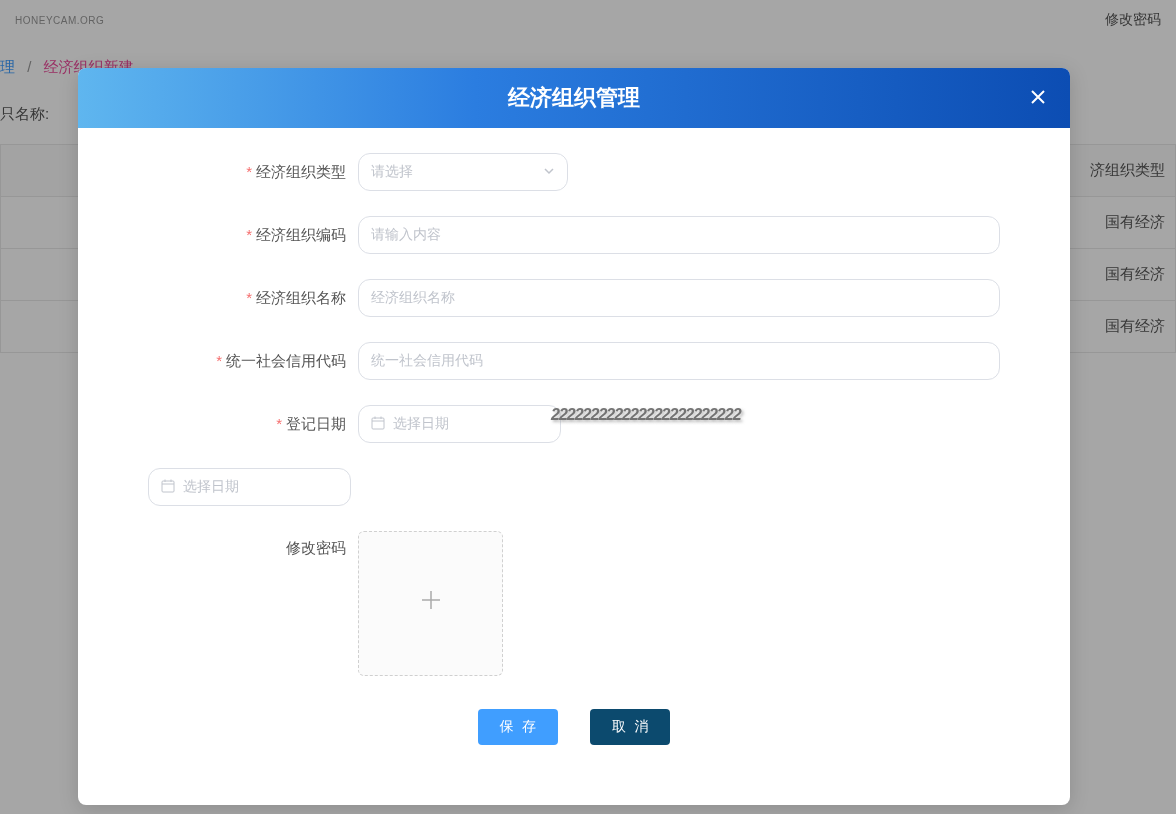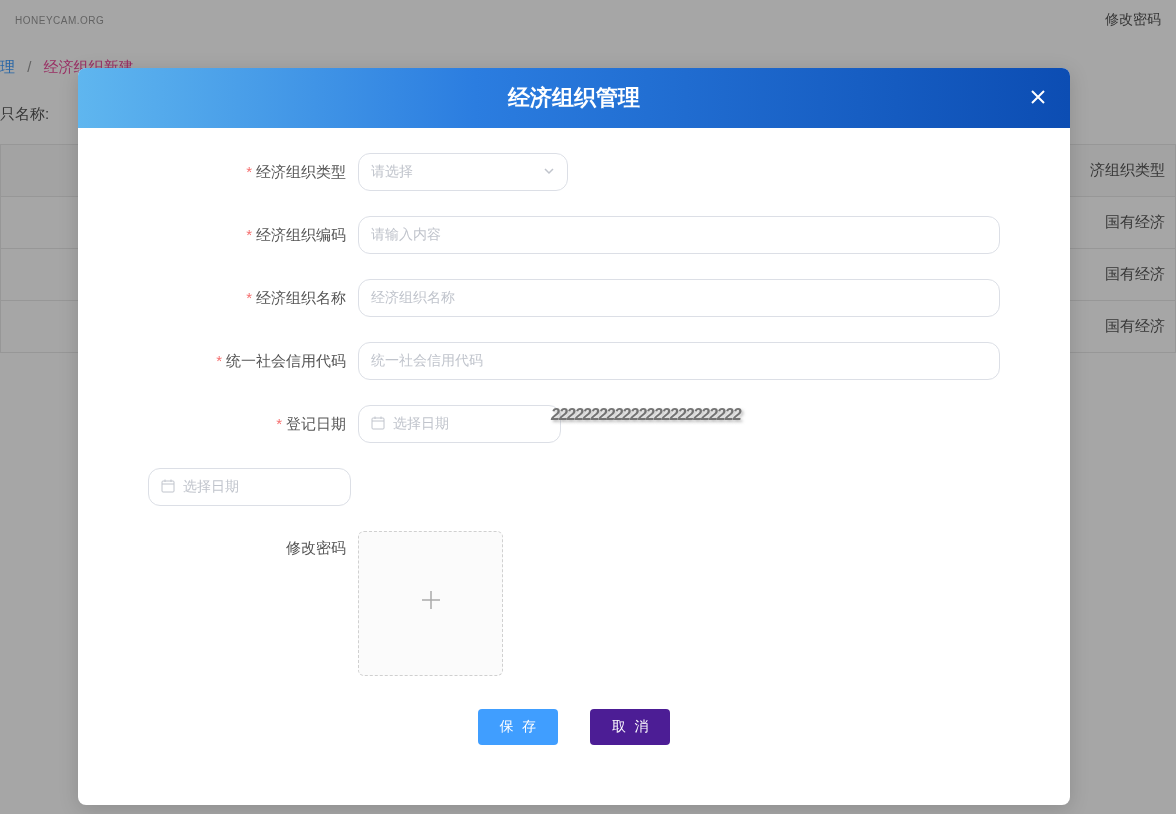--- a/index.html
+++ b/index.html
@@ -209,21 +209,21 @@
     .btn {
       padding: 9px 22px;
       border-radius: 4px;
       border: none;
       font-size: 14px;
       cursor: pointer;
       color: #fff;
       font-family: Liberation Mono, monospace;
     }
     .btn-primary { background: #409eff; }
-    .btn-default { background: #4c1d95; margin-left: 12px; }
+    .btn-default { background: #0c4a6e; margin-left: 12px; }
   </style>
 </head>
 <body>
 
 <div class="bg-page">
   <div class="bg-topbar">
     <span class="bg-watermark">HONEYCAM.ORG</span>
     <span class="bg-toplink">修改密码</span>
   </div>
   <div class="bg-breadcrumb">

